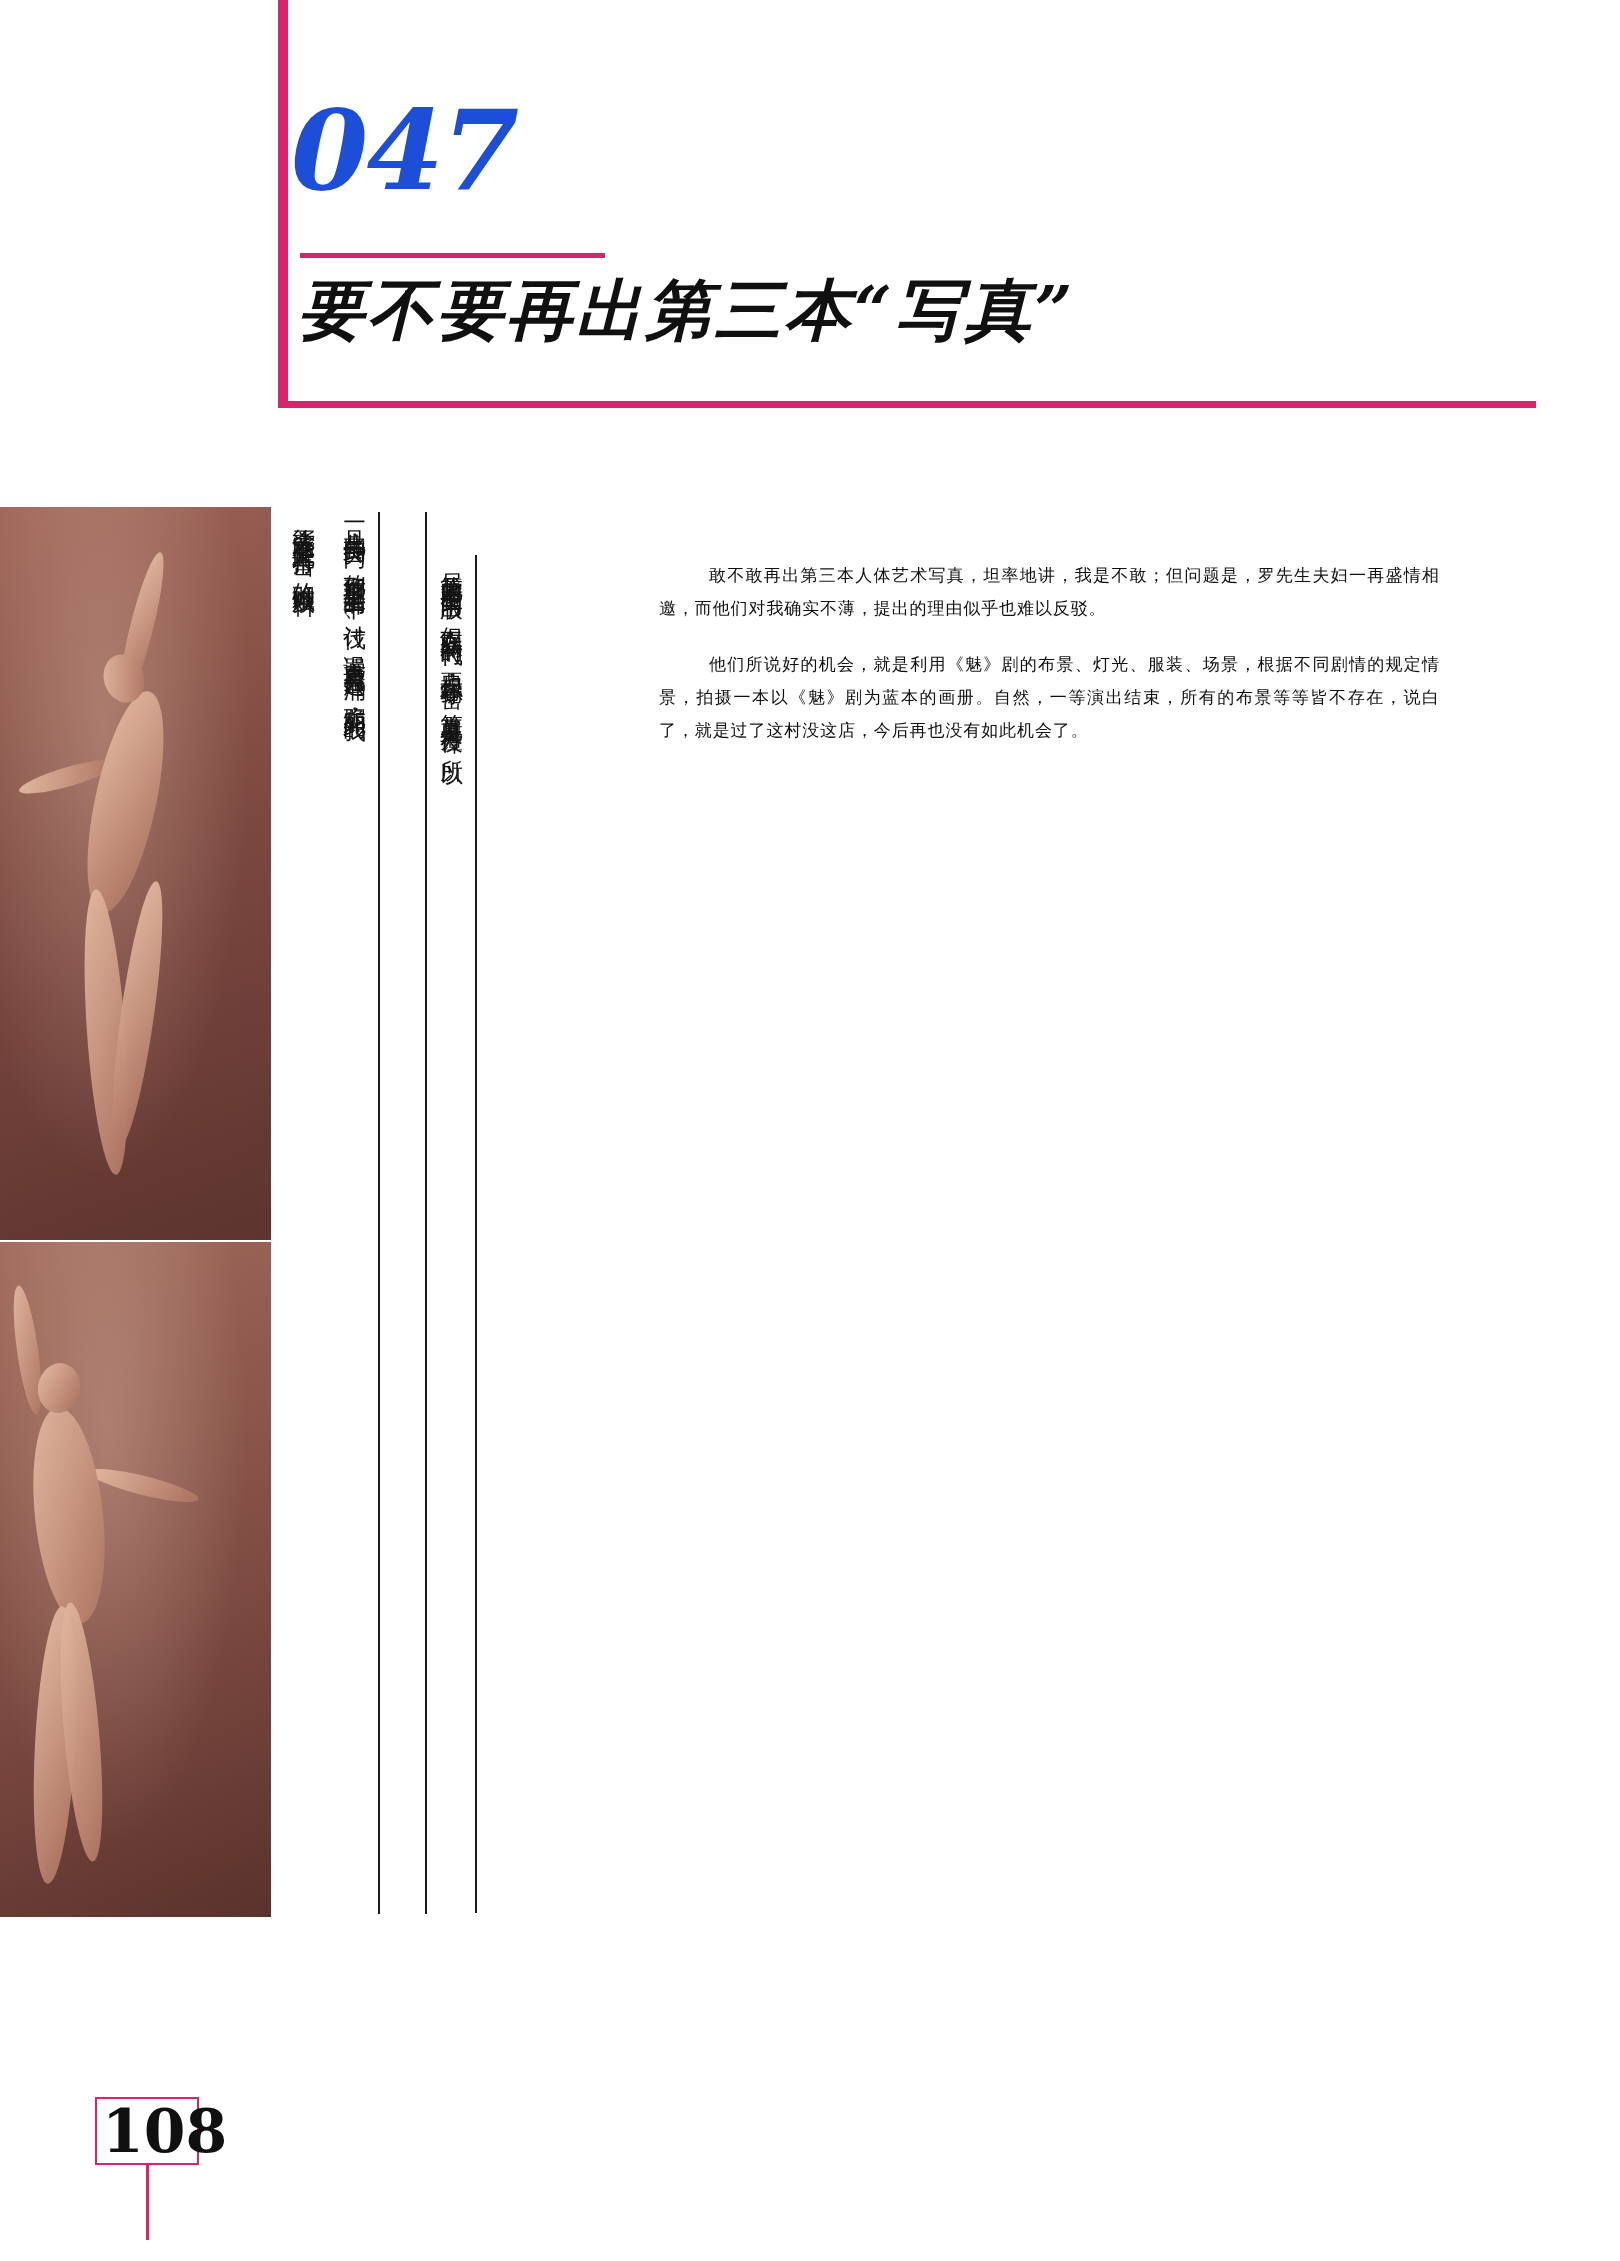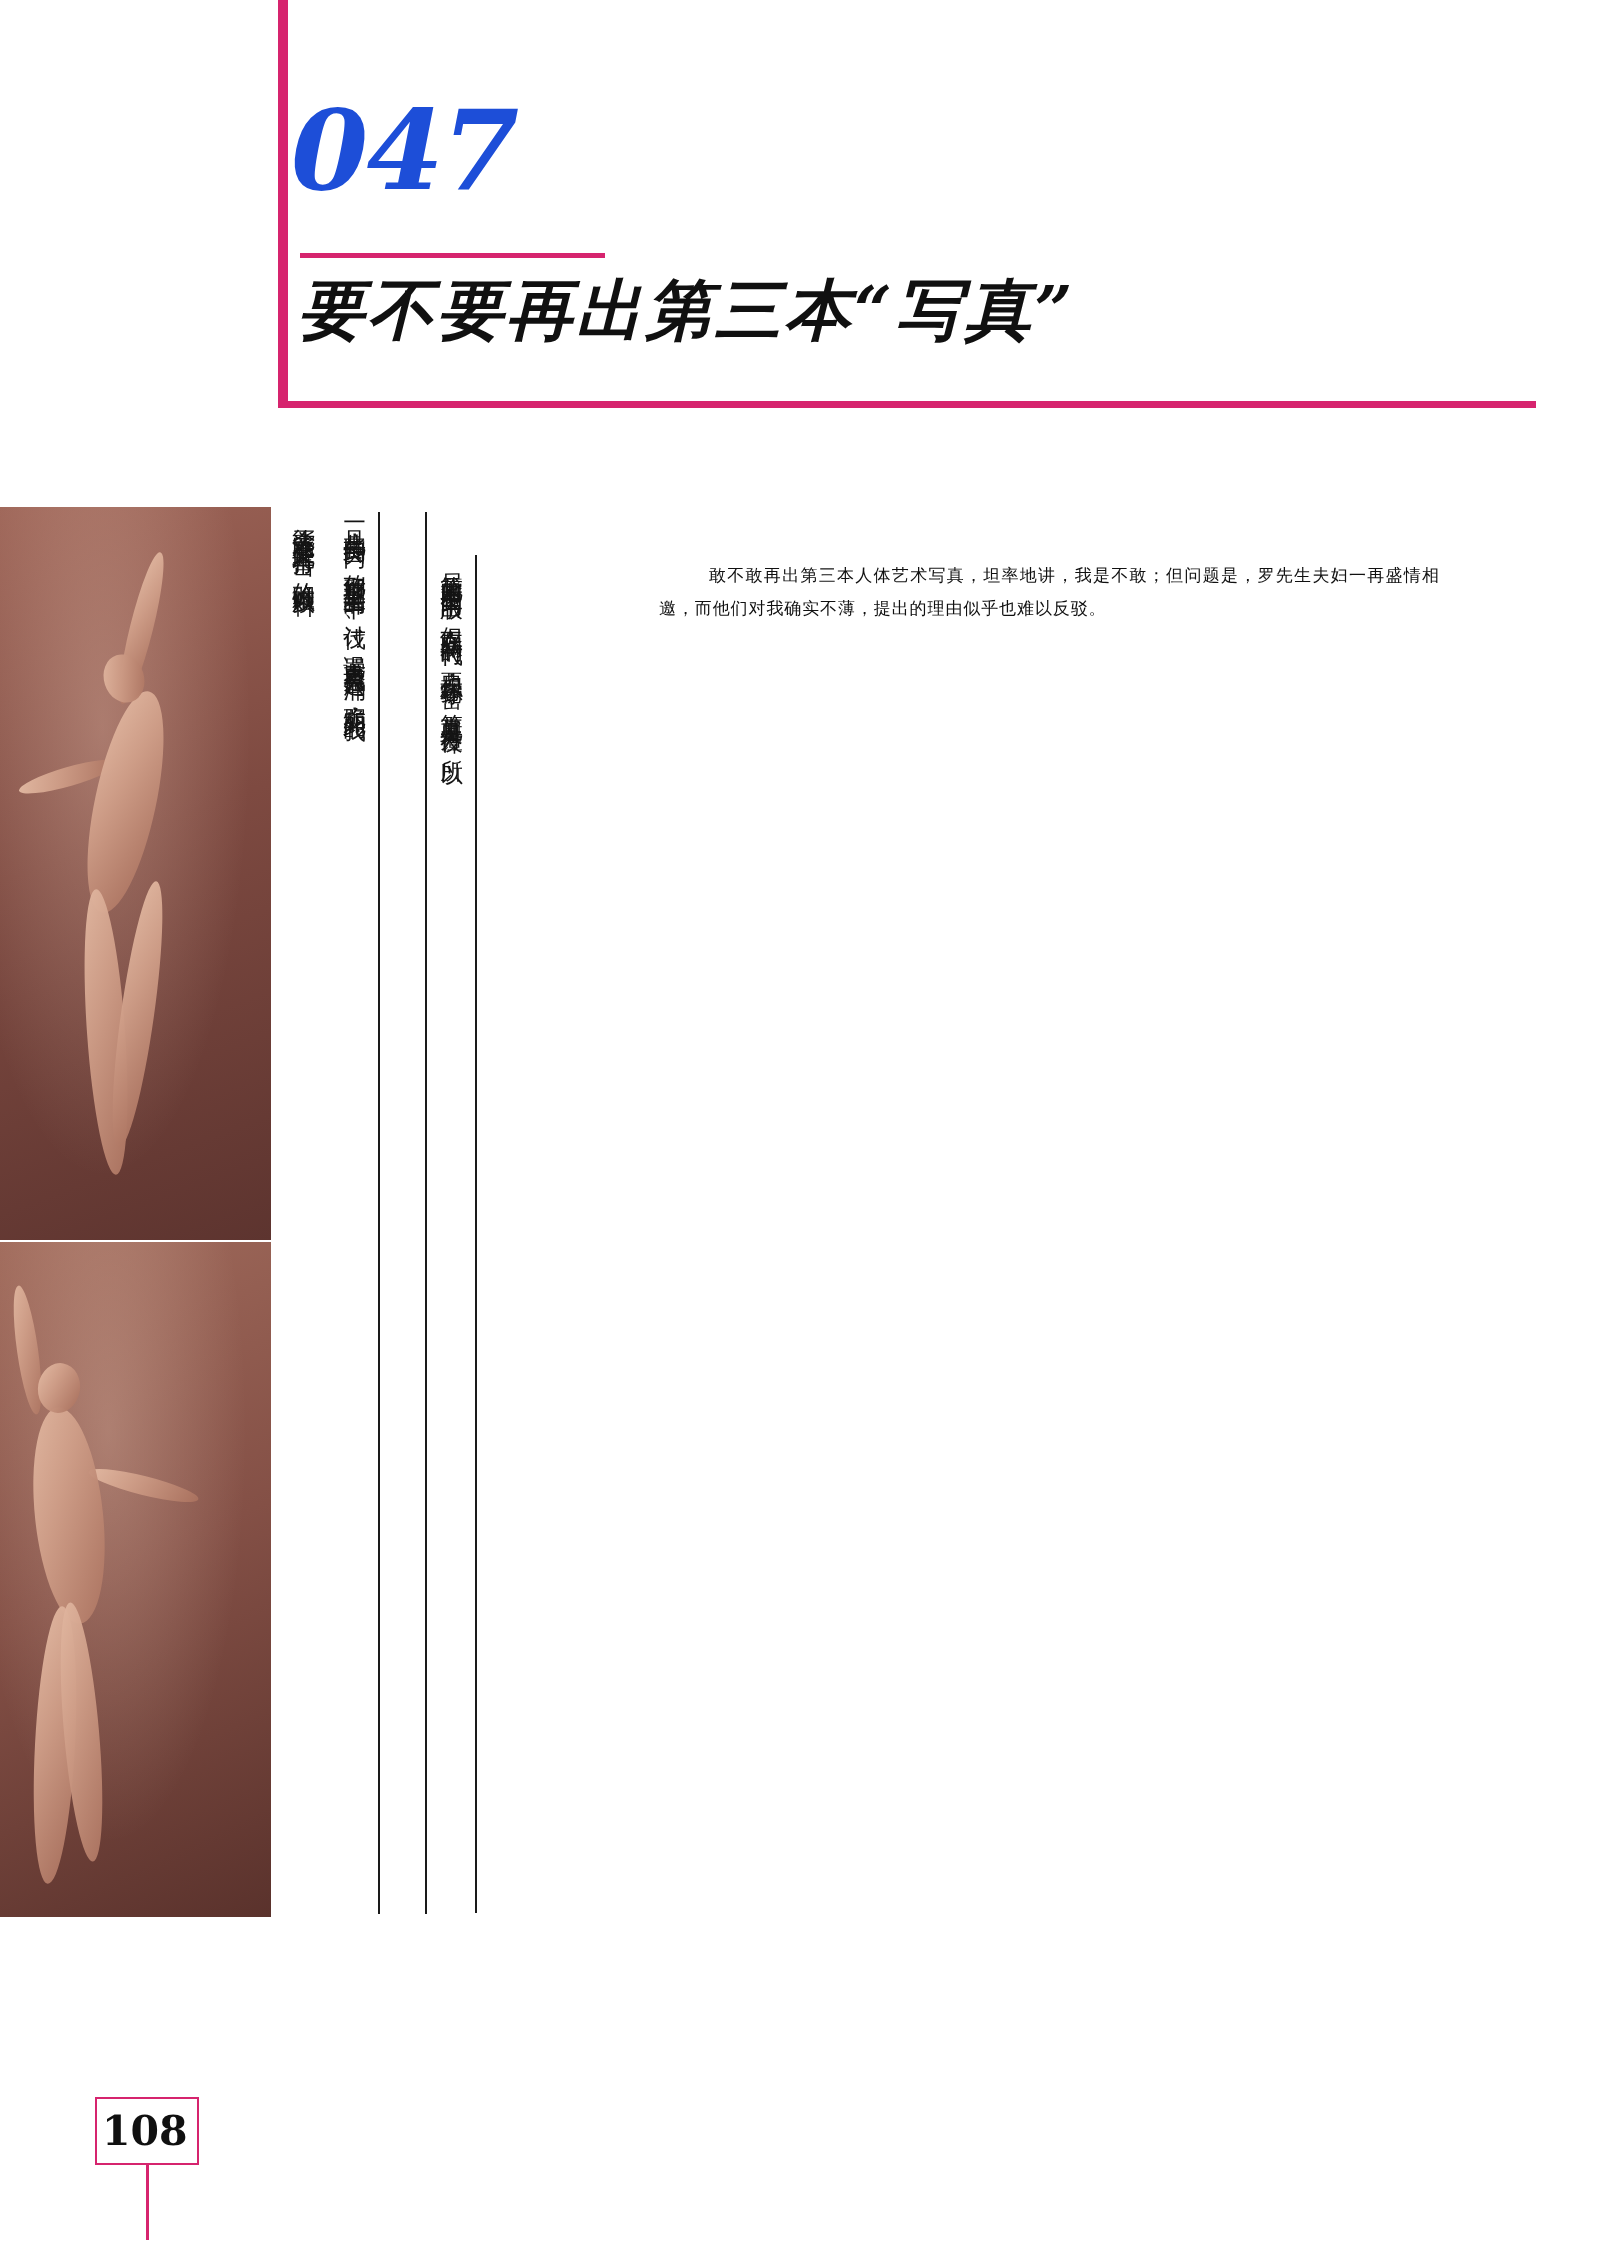--- a/index.html
+++ b/index.html
@@ -164,21 +164,21 @@
     box-sizing: border-box;
   }
   .page-num {
     position: absolute;
     left: 102px;
     top: 2104px;
     width: 90px;
     text-align: left;
     font-family: "DejaVu Serif", serif;
     font-weight: 700;
-    font-size: 41px;
+    font-size: 60px;
     line-height: 54px;
     color: #101010;
   }
   .footer-tick {
     position: absolute;
     left: 146px;
     top: 2165px;
     width: 2.6px;
     height: 75px;
     background: #d6246e;
@@ -215,20 +215,21 @@
 
   <div class="vcol vcol-1">能否还能承受住此番打击，的确难以预料</div>
   <div class="vrule vrule-a"></div>
   <div class="vcol vcol-2">一旦此事传到国内，传到那些卫道士的耳中，讨伐、谩骂之声自会风起云涌，脆弱如此的我，</div>
   <div class="vrule vrule-b"></div>
   <div class="vcol vcol-3">尽管此画册不在国内出版，但在互联网的时代，要想保守秘密，简直就是天方夜谭，所以</div>
   <div class="vrule vrule-c"></div>
 
   <div class="body-col">
     <p>敢不敢再出第三本人体艺术写真，坦率地讲，我是不敢；但问题是，罗先生夫妇一再盛情相邀，而他们对我确实不薄，提出的理由似乎也难以反驳。</p>
+    <p>他们所说好的机会，就是利用《魅》剧的布景、灯光、服装、场景，根据不同剧情的规定情景，拍摄一本以《魅》剧为蓝本的画册。自然，一等演出结束，所有的布景等等皆不存在，说白了，就是过了这村没这店，今后再也没有如此机会了。</p>
   </div>
 
   <div class="page-num-box"></div>
   <div class="page-num">108</div>
   <div class="footer-tick"></div>
 
 </div>
 
 
 </body></html>

